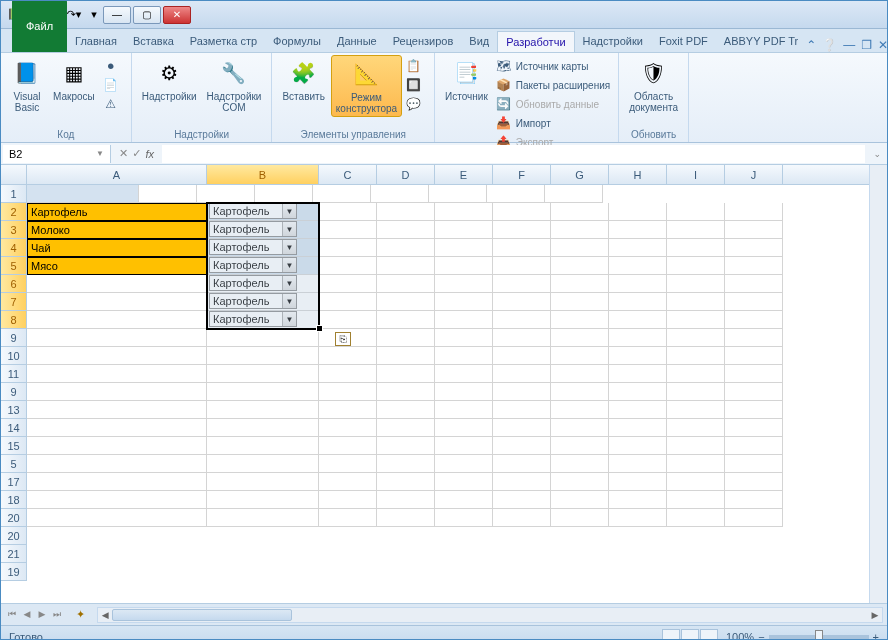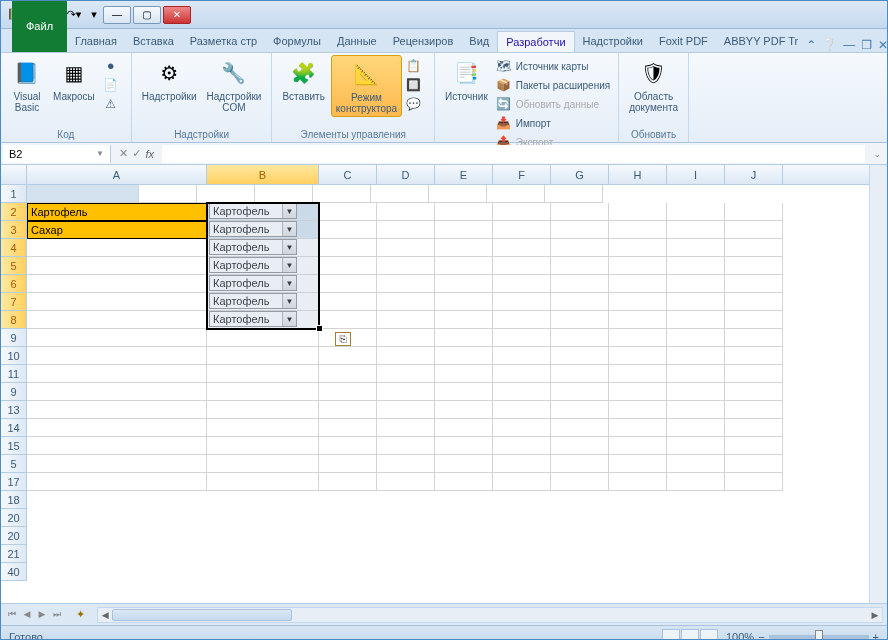--- a/index.html
+++ b/index.html
@@ -270,21 +270,21 @@
       <div class="row-h">9</div>
       <div class="row-h">13</div>
       <div class="row-h">14</div>
       <div class="row-h">15</div>
       <div class="row-h">5</div>
       <div class="row-h">17</div>
       <div class="row-h">18</div>
       <div class="row-h">20</div>
       <div class="row-h">20</div>
       <div class="row-h">21</div>
-      <div class="row-h">40</div>
+      <div class="row-h">19</div>
     </div>
   <div class="cells" id="cells">
       <div class="row">
         <div class="cell selrange" style="width: 112px;"></div>
         <div class="cell" style="width: 58px;"></div>
         <div class="cell" style="width: 58px;"></div>
         <div class="cell" style="width: 58px;"></div>
         <div class="cell" style="width: 58px;"></div>
         <div class="cell" style="width: 58px;"></div>
         <div class="cell" style="width: 58px;"></div>
@@ -297,21 +297,45 @@
         <div class="cell" style="width: 58px;"></div>
         <div class="cell" style="width: 58px;"></div>
         <div class="cell" style="width: 58px;"></div>
         <div class="cell" style="width: 58px;"></div>
         <div class="cell" style="width: 58px;"></div>
         <div class="cell" style="width: 58px;"></div>
         <div class="cell" style="width: 58px;"></div>
         <div class="cell" style="width: 58px;"></div>
       </div>
       <div class="row">
-        <div class="cell item" style="width: 180px;">Сахар</div>
+        <div class="cell item" style="width: 180px;">Молоко</div>
+        <div class="cell selrange" style="width: 112px;"></div>
+        <div class="cell" style="width: 58px;"></div>
+        <div class="cell" style="width: 58px;"></div>
+        <div class="cell" style="width: 58px;"></div>
+        <div class="cell" style="width: 58px;"></div>
+        <div class="cell" style="width: 58px;"></div>
+        <div class="cell" style="width: 58px;"></div>
+        <div class="cell" style="width: 58px;"></div>
+        <div class="cell" style="width: 58px;"></div>
+      </div>
+      <div class="row">
+        <div class="cell item" style="width: 180px;">Чай</div>
+        <div class="cell selrange" style="width: 112px;"></div>
+        <div class="cell" style="width: 58px;"></div>
+        <div class="cell" style="width: 58px;"></div>
+        <div class="cell" style="width: 58px;"></div>
+        <div class="cell" style="width: 58px;"></div>
+        <div class="cell" style="width: 58px;"></div>
+        <div class="cell" style="width: 58px;"></div>
+        <div class="cell" style="width: 58px;"></div>
+        <div class="cell" style="width: 58px;"></div>
+      </div>
+      <div class="row">
+        <div class="cell item" style="width: 180px;">Мясо</div>
         <div class="cell selrange" style="width: 112px;"></div>
         <div class="cell" style="width: 58px;"></div>
         <div class="cell" style="width: 58px;"></div>
         <div class="cell" style="width: 58px;"></div>
         <div class="cell" style="width: 58px;"></div>
         <div class="cell" style="width: 58px;"></div>
         <div class="cell" style="width: 58px;"></div>
         <div class="cell" style="width: 58px;"></div>
         <div class="cell" style="width: 58px;"></div>
       </div>

